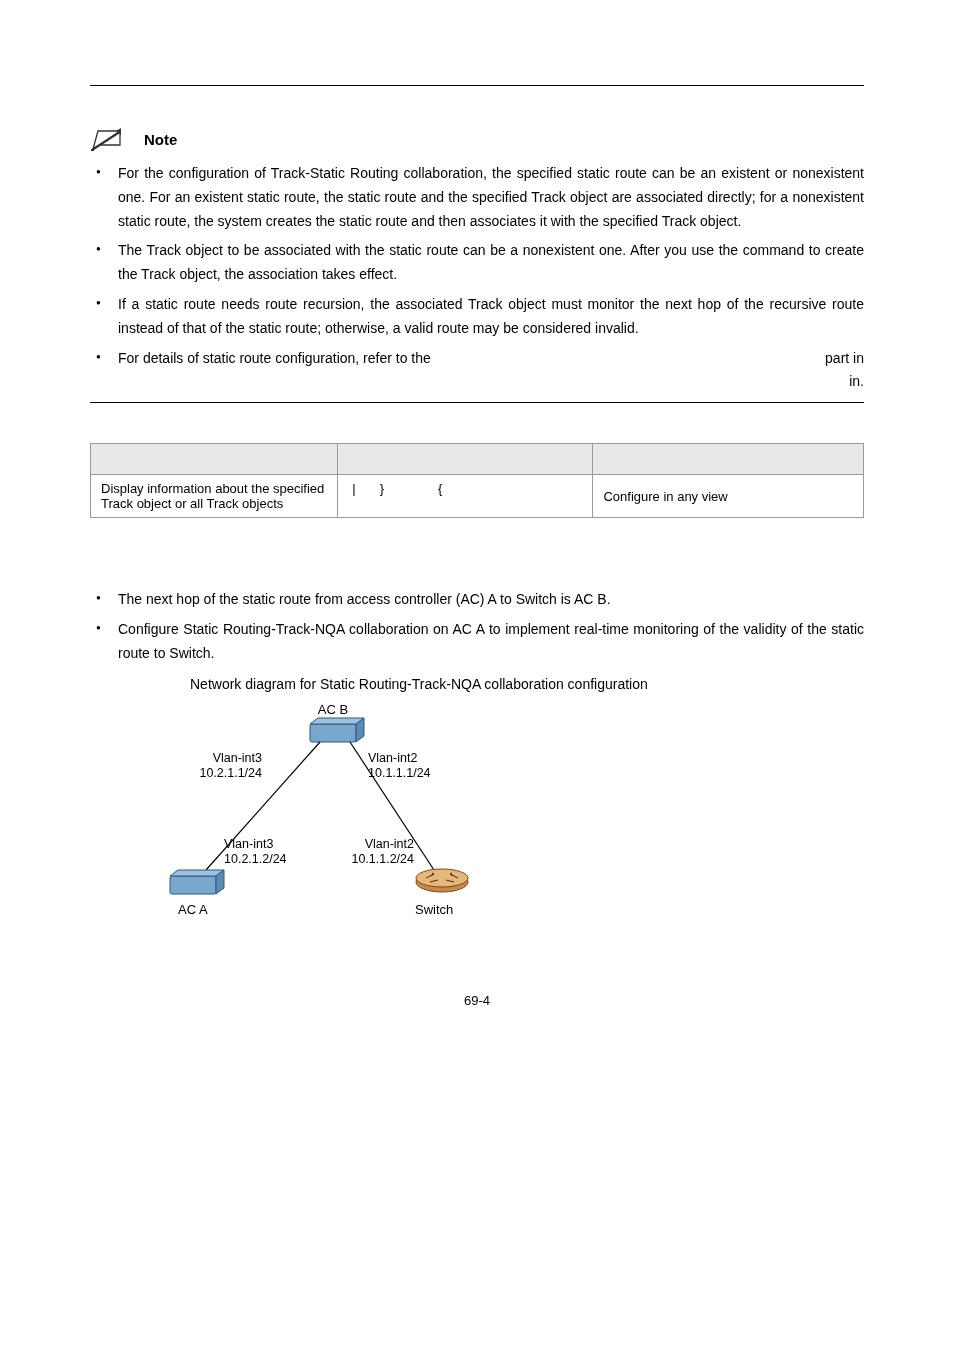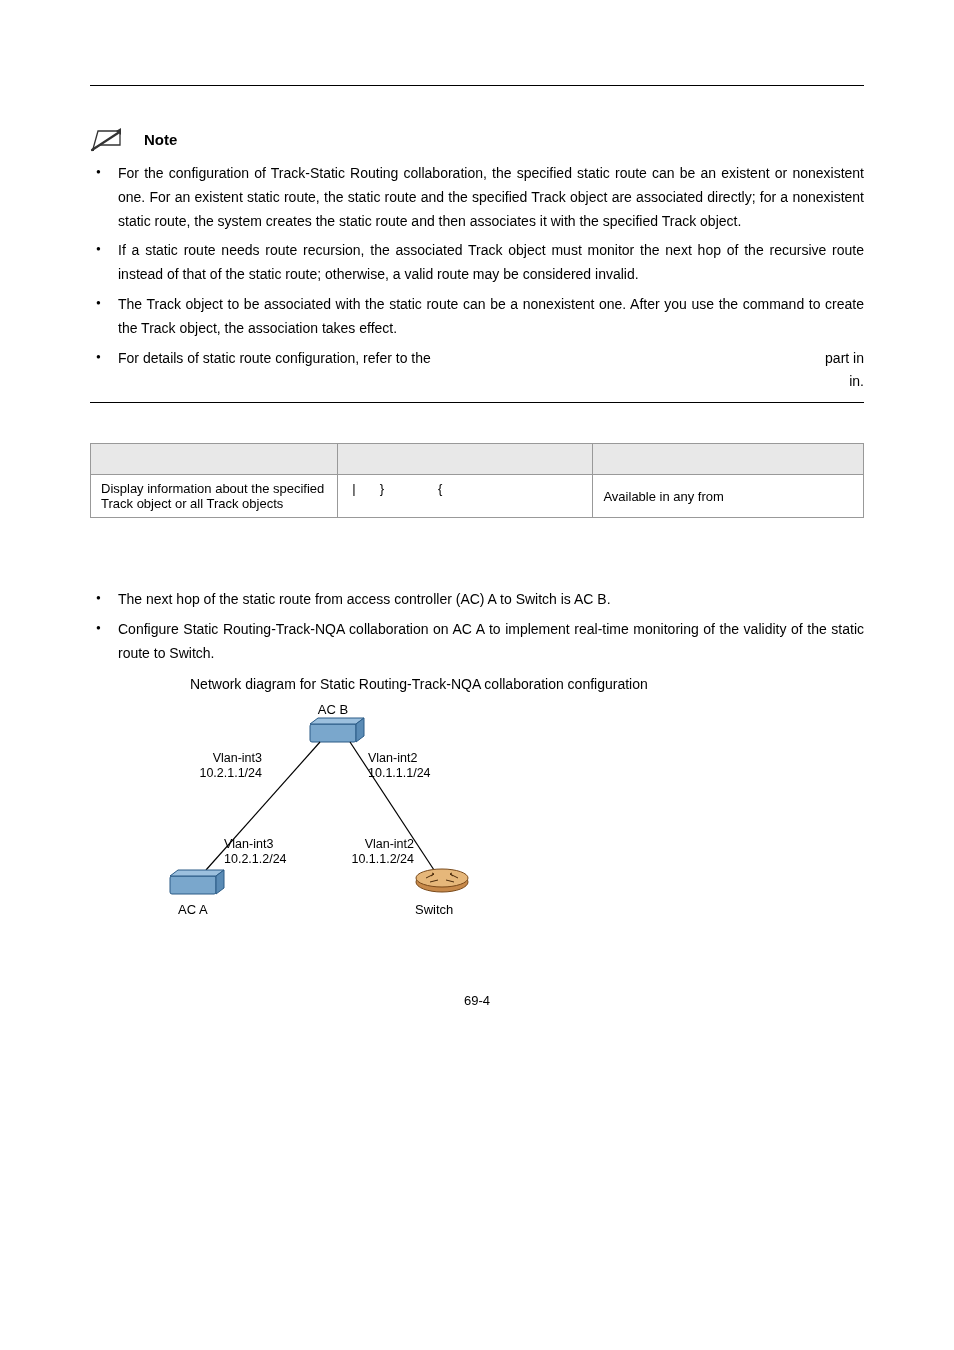--- a/index.html
+++ b/index.html
@@ -98,22 +98,22 @@
       <path d="M3 23 L8 5 L30 5 L30 19 L10 19 Z" fill="none" stroke="#333" stroke-width="1.3"></path>
       <path d="M2 24 L28 7" stroke="#333" stroke-width="2.2" stroke-linecap="round"></path>
       <path d="M26 5 L31 2 L31 9 Z" fill="#333"></path>
       <path d="M1 25 L4 21 L4 25 Z" fill="#333"></path>
     </svg>
     <span class="note-label">Note</span>
   </div>
 
   <ul class="bullets">
     <li>For the configuration of Track-Static Routing collaboration, the specified static route can be an existent or nonexistent one. For an existent static route, the static route and the specified Track object are associated directly; for a nonexistent static route, the system creates the static route and then associates it with the specified Track object.</li>
+    <li>The Track object to be associated with the static route can be a nonexistent one. After you use the command to create the Track object, the association takes effect.</li>
     <li>If a static route needs route recursion, the associated Track object must monitor the next hop of the recursive route instead of that of the static route; otherwise, a valid route may be considered invalid.</li>
-    <li>The Track object to be associated with the static route can be a nonexistent one. After you use the command to create the Track object, the association takes effect.</li>
     <li>
       <span style="display:flex; justify-content:space-between;">
         <span>For details of static route configuration, refer to the</span>
         <span>part in</span>
       </span>
       <span style="display:flex; justify-content:flex-end; padding-left:32px;">
         <span>in</span>
         <span>.</span>
       </span>
     </li>
@@ -137,21 +137,21 @@
     <tbody>
       <tr>
         <td>Display information about the specified Track object or all Track objects</td>
         <td>
           <div class="cmd-cell">
             <span class="brace" style="margin-left:4px">|</span>
             <span class="brace" style="margin-left:10px">}</span>
             <span class="brace" style="margin-left:40px">{</span>
           </div>
         </td>
-        <td style="vertical-align:middle;">Available in any from</td>
+        <td style="vertical-align:middle;">Configure in any view</td>
       </tr>
     </tbody>
   </table>
 
   <ul class="bullets">
     <li>The next hop of the static route from access controller (AC) A to Switch is AC B.</li>
     <li>Configure Static Routing-Track-NQA collaboration on AC A to implement real-time monitoring of the validity of the static route to Switch.</li>
   </ul>
 
   <div class="fig-caption">Network diagram for Static Routing-Track-NQA collaboration configuration</div>

